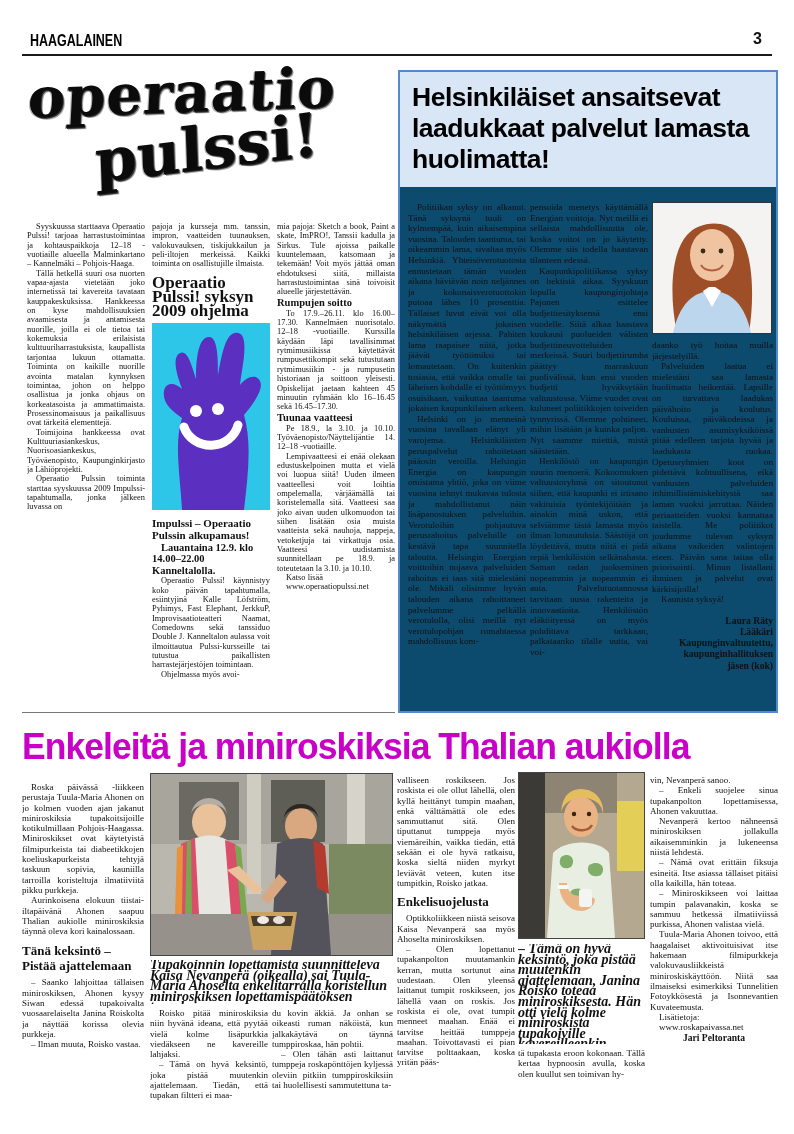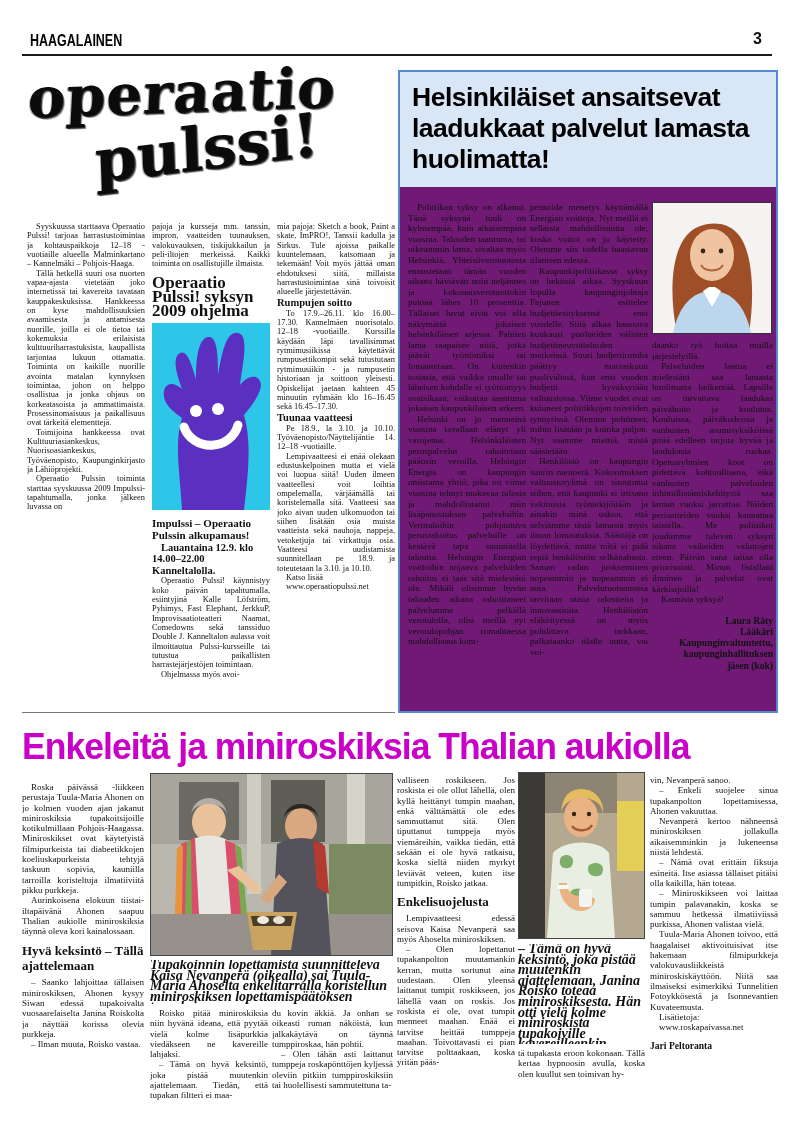--- a/index.html
+++ b/index.html
@@ -47,21 +47,21 @@
   .op-h3 { font-size: 17px; line-height: 14px; font-weight: bold; margin: 7px 0 5px; }
   .op-h4 { font-size: 11px; line-height: 12.5px; font-weight: bold; margin-top: 7px; }
   .op-sub { font-size: 10.5px; line-height: 11.5px; font-weight: bold; text-indent: 9px; }
   .op-h5 { font-size: 10.5px; line-height: 12px; font-weight: bold; }
   .logo-box { width: 118px; height: 187px; margin: 2px 0 6px; }
   .logo-box svg { display:block; }
 
   
   .hel-box {
     position: absolute; left: 398px; top: 70px; width: 380px; height: 643px;
-    border: 2px solid #5588cc; background: #701a75;
+    border: 2px solid #5588cc; background: #0c4a6e;
   }
   .hel-head {
     background: #d8e6f6; padding: 10px 12px 12px;
     font-family: "Liberation Sans", sans-serif; font-weight: bold;
     font-size: 26.5px; line-height: 31px; letter-spacing: -0.5px; color:#000;
   }
   .hel-c1 { left: 408px; top: 202px; width: 118px; height: 505px; }
   .hel-c2 { left: 530px; top: 202px; width: 118px; height: 505px; }
   .hel-c3 { left: 652px; top: 202px; width: 121px; height: 505px; }
   .hel-photo { width: 120px; height: 132px; border: 1px solid #333; margin-bottom: 6px; }
@@ -84,21 +84,21 @@
   .photo1 svg, .photo2 svg { display: block; }
   .caption { position: absolute; overflow: hidden; }
   .caption p { font-size: 14px; line-height: 10.6px; font-style: italic; font-weight: bold; text-align: left; text-indent: 0; }
   .cap1 { left: 150px; top: 960px; width: 243px; height: 44px; }
   .cap2 { left: 518px; top: 944px; width: 127px; height: 100px; }
   .enk-cA { left: 150px; top: 1008px; width: 118px; height: 117px; }
   .enk-cB { left: 272px; top: 1008px; width: 121px; height: 117px; }
   .enk-c3 { left: 397px; top: 775px; width: 118px; height: 350px; }
   .enk-c4 { left: 518px; top: 1048px; width: 127px; height: 77px; }
   .enk-c5 { left: 650px; top: 775px; width: 128px; height: 350px; }
-  .byline { font-size: 9.6px; font-weight: bold; text-align: left; margin-top: 8px; text-indent: 0; }
+  .byline { font-size: 9.6px; font-weight: bold; text-align: center; margin-top: 0; text-indent: 0; }
 </style>
 </head>
 <body>
 
 <div class="page">
 
   <div class="masthead">HAAGALAINEN</div>
   <div class="pagenum">3</div>
   <div class="head-rule"></div>
   <div class="mid-rule"></div>
@@ -193,21 +193,21 @@
       </div>
   </div>
 
   <h2 class="enk-headline">Enkeleitä ja miniroskiksia Thalian aukiolla</h2>
 
   <div class="col enk-c1">
     <div class="bodytext enk">
         <p>Roska päivässä -liikkeen perustaja Tuula-Maria Ahonen on jo kolmen vuoden ajan jakanut miniroskiksia tupakoitsijoille kotikulmillaan Pohjois-Haagassa. Miniroskikset ovat käytetyistä filmipurkeista tai diabeetikkojen koeliuskapurkeista tehtyjä taskuun sopivia, kauniilla tarroilla koristeltuja ilmatiiviitä pikku purkkeja.</p>
         <p>Aurinkoisena elokuun tiistai-iltapäivänä Ahonen saapuu Thalian aukiolle miniroskiksia täynnä oleva kori kainalossaan.</p>
       </div>
-    <h5 class="enk-h5">Hyvä keksintö – Tällä ajattelemaan</h5>
+    <h5 class="enk-h5">Tänä keksintö – Pistää ajattelemaan</h5>
     <div class="bodytext enk">
         <p>– Saanko lahjoittaa tällaisen miniroskiksen, Ahonen kysyy Siwan edessä tupakoivalta vuosaarelaiselta Janina Roiskolta ja näyttää korissa olevia purkkeja.</p>
         <p>– Ilman muuta, Roisko vastaa.</p>
       </div>
   </div>
 
   <div class="photo1">
     <svg width="241" height="181" viewBox="0 0 241 181" xmlns="http://www.w3.org/2000/svg">
       <rect width="241" height="181" fill="#b9b7ae"></rect>
       <rect x="0" y="0" width="241" height="70" fill="#a8a69c"></rect>
@@ -252,21 +252,21 @@
       <p>du kovin äkkiä. Ja onhan se oikeasti ruman näköistä, kun jalkakäytävä on täynnä tumppiroskaa, hän pohtii.</p>
       <p>– Olen tähän asti laittanut tumppeja roskapönttöjen kyljessä oleviin pitkiin tumppiroskiksiin tai huolellisesti sammutettuna ta-</p>
     </div>
 
   <div class="col enk-c3">
     <div class="bodytext enk flush">
         <p>valliseen roskikseen. Jos roskista ei ole ollut lähellä, olen kyllä heittänyt tumpin maahan, enkä välttämättä ole edes sammuttanut sitä. Olen tiputtanut tumppeja myös viemäreihin, vaikka tiedän, että sekään ei ole hyvä ratkaisu, koska sieltä niiden myrkyt leviävät veteen, kuten itse tumpitkin, Roisko jatkaa.</p>
       </div>
     <h5 class="enk-h5s">Enkelisuojelusta</h5>
     <div class="bodytext enk">
-        <p>Lempivaatteesi edessä seisova Kaisa Nevanperä saa myös Ahoselta miniroskiksen.</p>
+        <p>Optikkoliikkeen niistä seisova Kaisa Nevanperä saa myös Ahoselta miniroskiksen.</p>
         <p>– Olen lopettanut tupakanpolton muutamankin kerran, mutta sortunut aina uudestaan. Olen yleensä laittanut tumpit roskikseen, jos lähellä vaan on roskis. Jos roskista ei ole, ovat tumpit menneet maahan. Enää ei tarvitse heittää tumppeja maahan. Toivottavasti ei pian tarvitse polttaakaan, koska yritän pääs-</p>
       </div>
   </div>
 
   <div class="photo2">
     <svg width="125" height="165" viewBox="0 0 125 165" xmlns="http://www.w3.org/2000/svg">
       <rect width="125" height="165" fill="#b4a890"></rect>
       <rect x="0" y="0" width="26" height="165" fill="#3c3a36"></rect>
       <rect x="98" y="28" width="27" height="70" fill="#e3cf58"></rect>
       <rect x="26" y="0" width="72" height="40" fill="#8d8474"></rect>

